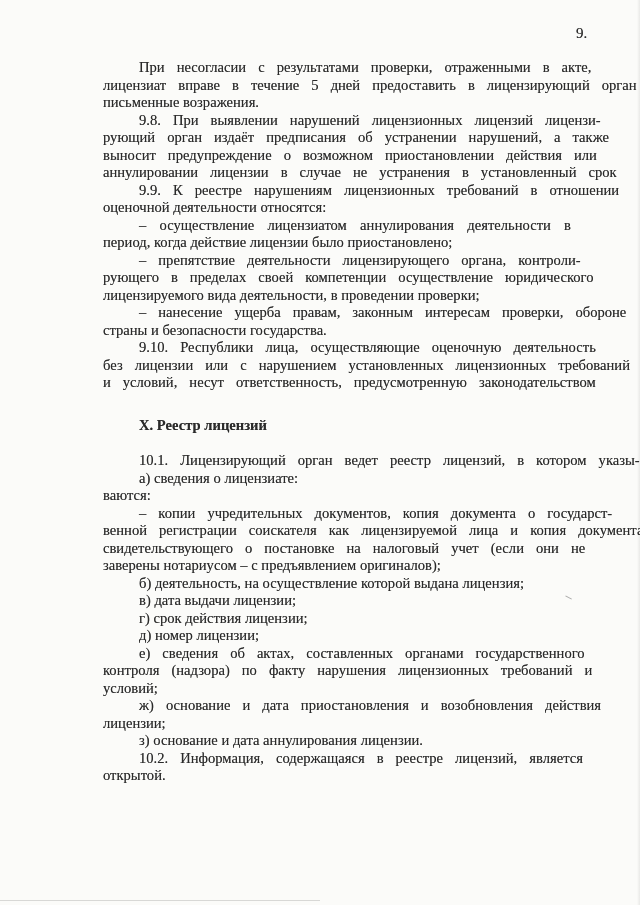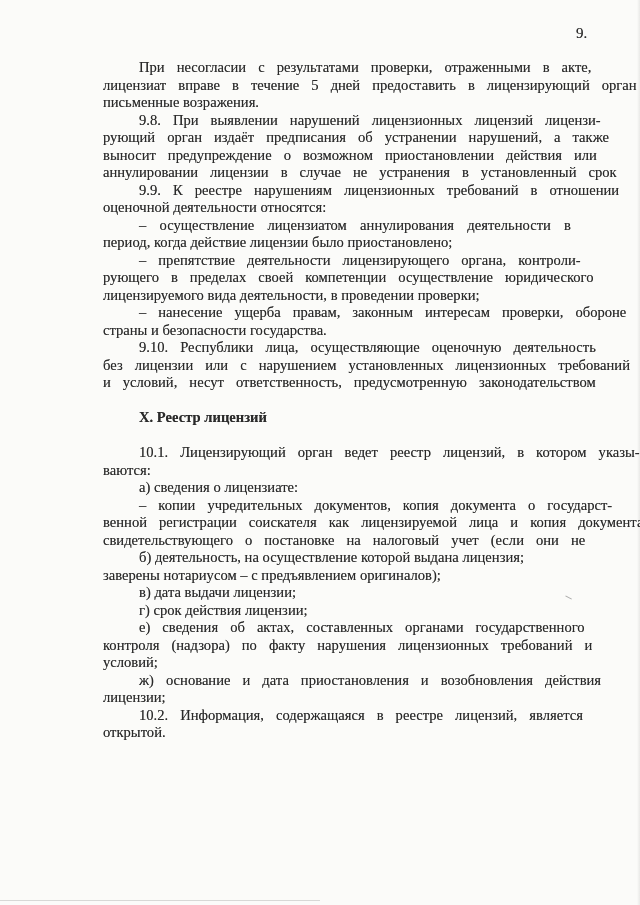--- a/index.html
+++ b/index.html
@@ -28,21 +28,21 @@
     line-height: 17.5px;
     font-size: 14.6px;
     white-space: nowrap;
     gap: 12px;
   }
   .line.justify {
     display: flex;
     justify-content: space-between;
   }
   .line.indent { padding-left: 36px; }
-  .heading-line { font-weight: bold; }
+  .heading-line { font-weight: bold; margin-top: 8px; }
   .spacer { height: 17.5px; }
   .scan-speck {
     position: absolute;
     left: 565px; top: 597px;
     width: 7px; height: 1.4px;
     background: #8e8e8e;
     transform: rotate(28deg);
     opacity: 0.75;
   }
   .scan-edge-right {
@@ -209,22 +209,22 @@
       <span>10.1.</span>
       <span>Лицензирующий</span>
       <span>орган</span>
       <span>ведет</span>
       <span>реестр</span>
       <span>лицензий,</span>
       <span>в</span>
       <span>котором</span>
       <span>указы-</span>
     </div>
+    <div class="line indent">а) сведения о лицензиате:</div>
     <div class="line">ваются:</div>
-    <div class="line indent">а) сведения о лицензиате:</div>
     <div class="line indent justify">
       <span>–</span>
       <span>копии</span>
       <span>учредительных</span>
       <span>документов,</span>
       <span>копия</span>
       <span>документа</span>
       <span>о</span>
       <span>государст-</span>
     </div>
@@ -243,24 +243,25 @@
       <span>свидетельствующего</span>
       <span>о</span>
       <span>постановке</span>
       <span>на</span>
       <span>налоговый</span>
       <span>учет</span>
       <span>(если</span>
       <span>они</span>
       <span>не</span>
     </div>
+    <div class="line">заверены нотариусом – с предъявлением оригиналов);</div>
     <div class="line indent">б) деятельность, на осуществление которой выдана лицензия;</div>
-    <div class="line">заверены нотариусом – с предъявлением оригиналов);</div>
     <div class="line indent">в) дата выдачи лицензии;</div>
     <div class="line indent">г) срок действия лицензии;</div>
+    <div class="line indent">д) номер лицензии;</div>
     <div class="line indent justify">
       <span>е)</span>
       <span>сведения</span>
       <span>об</span>
       <span>актах,</span>
       <span>составленных</span>
       <span>органами</span>
       <span>государственного</span>
     </div>
     <div class="line justify">
@@ -278,20 +279,21 @@
       <span>ж)</span>
       <span>основание</span>
       <span>и</span>
       <span>дата</span>
       <span>приостановления</span>
       <span>и</span>
       <span>возобновления</span>
       <span>действия</span>
     </div>
     <div class="line">лицензии;</div>
+    <div class="line indent">з) основание и дата аннулирования лицензии.</div>
     <div class="line indent justify">
       <span>10.2.</span>
       <span>Информация,</span>
       <span>содержащаяся</span>
       <span>в</span>
       <span>реестре</span>
       <span>лицензий,</span>
       <span>является</span>
     </div>
     <div class="line">открытой.</div>

